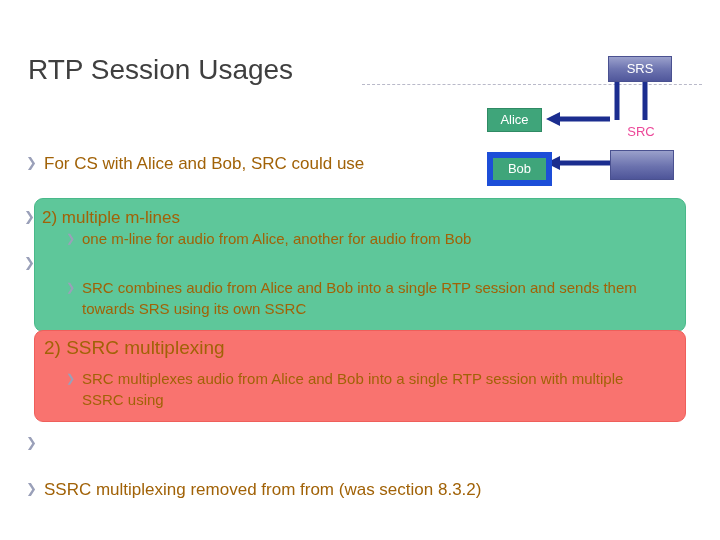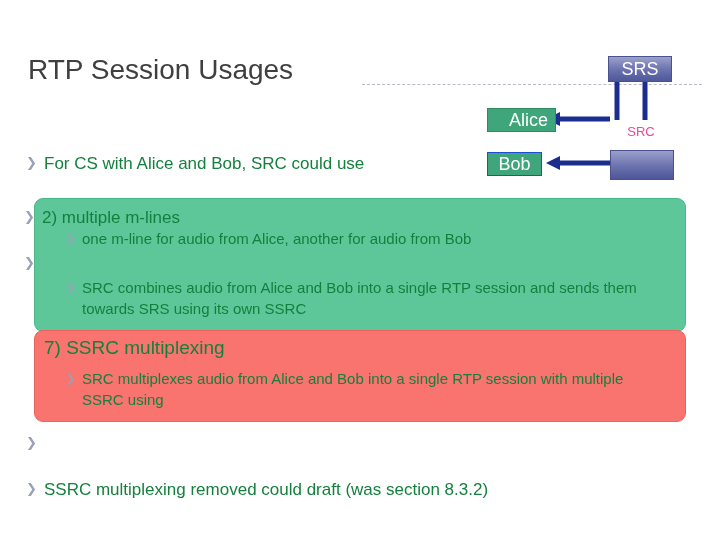--- a/index.html
+++ b/index.html
@@ -39,59 +39,58 @@
     top: 84px;
     width: 340px;
     border-top: 1px dashed #b9b9c9;
     height: 0;
   }
 
   
   .box {
     position: absolute;
     color: #ffffff;
-    font-size: 18px;
+    font-size: 13px;
     text-align: center;
     line-height: 20px;
     font-family: "Liberation Sans", sans-serif;
   }
   .box-srs {
     left: 608px;
     top: 56px;
     width: 62px;
     height: 24px;
     background: linear-gradient(to bottom, #9ba1cc 0%, #6d74b0 50%, #50579b 100%);
     border: 1px solid #4a5190;
   }
   .box-srs .lbl { line-height: 24px; }
   .box-alice {
     left: 487px;
     top: 108px;
     width: 53px;
     height: 22px;
     background: #3fa57a;
     border: 1px solid #2f8a64;
-    padding-left: 14px;
   }
   .box-alice .lbl { line-height: 22px; }
   .box-src {
     left: 610px;
     top: 150px;
     width: 62px;
     height: 28px;
     background: linear-gradient(to bottom, #9aa0cb 0%, #6b72ae 55%, #4e5599 100%);
     border: 1px solid #4a5190;
   }
   .box-bob {
     left: 487px;
     top: 152px;
     width: 53px;
     height: 22px;
     background: #3fa57a;
-    border: 1px solid #1d4ed8;
+    border: 6px solid #1d4ed8;
   }
   .box-bob .lbl { line-height: 22px; }
   .label-src {
     position: absolute;
     left: 610px;
     top: 124px;
     width: 62px;
     text-align: center;
     font-size: 13px;
     color: #ec4899;
@@ -122,21 +121,21 @@
     font-family: "DejaVu Sans", sans-serif;
   }
   .bullet-mark.sub {
     font-size: 11px;
     width: 16px;
     flex: 0 0 16px;
   }
   .b-text {
     font-size: 17px;
     line-height: 23px;
-    color: #15803d;
+    color: #a16207;
   }
   .b-text.small {
     font-size: 15px;
     line-height: 21px;
   }
 
   
   .line1 {
     left: 26px;
     top: 152px;
@@ -236,28 +235,28 @@
   </div>
   <div class="bullet-row g-sub2">
     <span class="bullet-mark sub">❯</span>
     <span class="b-text small">SRC combines audio from Alice and Bob into a single RTP session and sends them towards SRS using its own SSRC</span>
   </div>
 
   <div class="panel panel-red"></div>
 
   <div class="bullet-row r-item3">
     <span class="bullet-mark" style="visibility:hidden">❯</span>
-    <span class="b-text" style="font-size:19px">7) SSRC multiplexing</span>
+    <span class="b-text" style="font-size:19px">2) SSRC multiplexing</span>
   </div>
   <div class="bullet-row r-sub3">
     <span class="bullet-mark sub">❯</span>
     <span class="b-text small">SRC multiplexes audio from Alice and Bob into a single RTP session with multiple SSRC using</span>
   </div>
 
   <div class="bullet-row line-opts">
     <span class="bullet-mark">❯</span>
   </div>
   <div class="bullet-row line-ssrc">
     <span class="bullet-mark">❯</span>
-    <span class="b-text nowrap">SSRC multiplexing removed could draft (was section 8.3.2)</span>
+    <span class="b-text nowrap">SSRC multiplexing removed from from (was section 8.3.2)</span>
   </div>
 
 </div>
 
 </body></html>

